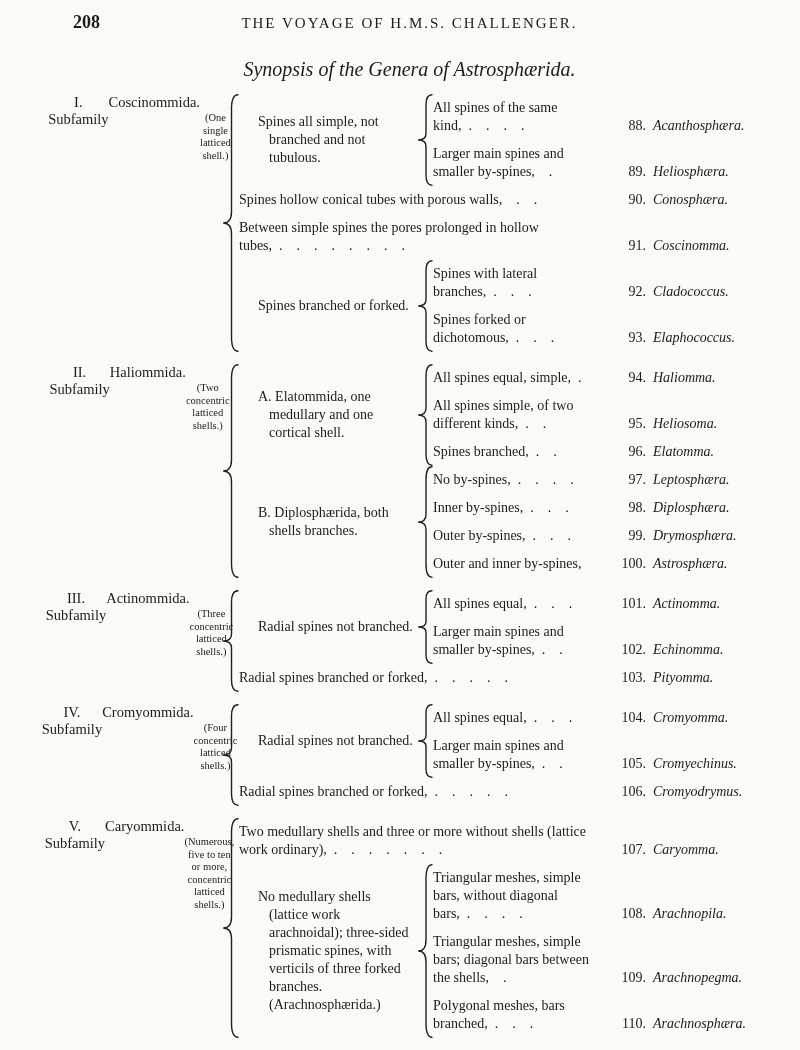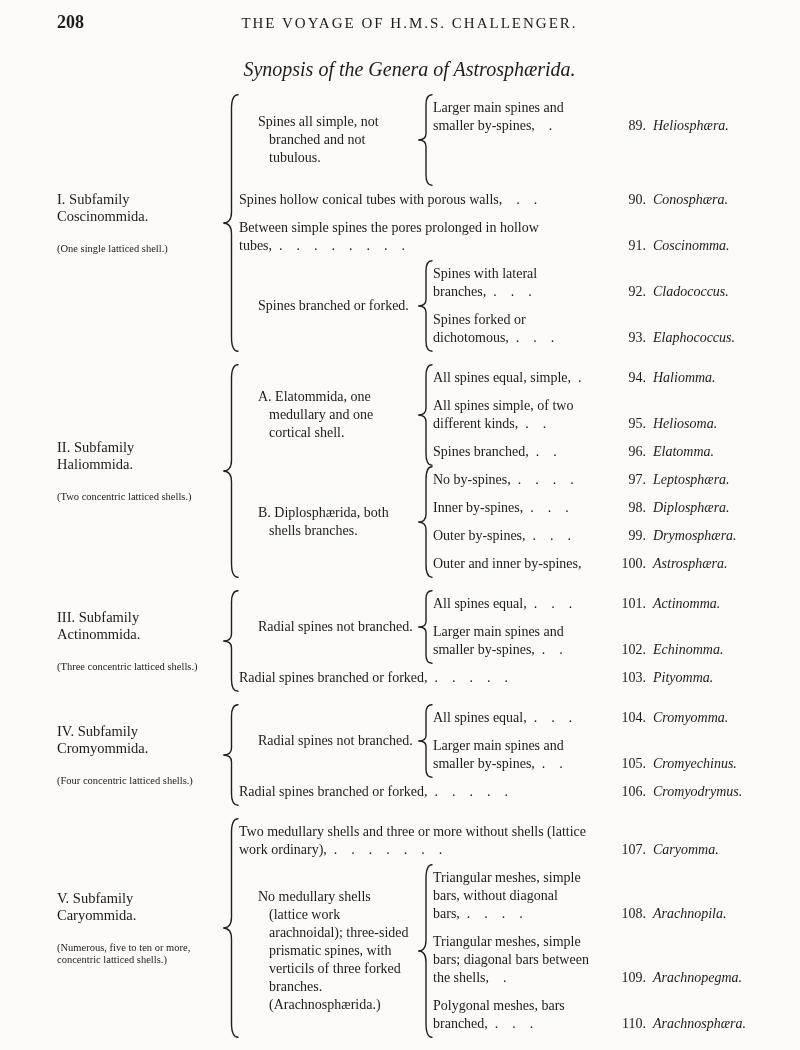--- a/index.html
+++ b/index.html
@@ -4,26 +4,26 @@
 <style>
   html,body{margin:0;padding:0;background:#e8e6e1;}
   .page{
     width:800px;height:1050px;box-sizing:border-box;overflow:hidden;
     background:#fbfaf6;color:#1c1c1c;
     padding:14px 38px 0 57px;
     font-family:"Liberation Serif","DejaVu Serif",serif;
     font-size:14px;line-height:18px;position:relative;
   }
   .header{position:relative;text-align:center;height:24px;}
-  .page-num{position:absolute;left:0;top:-1px;font-weight:bold;font-size:18px;}
+  .page-num{position:absolute;left:16px;top:-1px;font-weight:bold;font-size:18px;}
   .header-title{font-size:15px;letter-spacing:2px;padding-top:2px;}
   .title{text-align:center;font-style:italic;font-size:20px;margin-top:22px;}
   .synopsis{margin-top:16px;}
   .group{display:flex;margin-bottom:12px;}
-  .group-label{width:165px;flex-shrink:0;display:flex;flex-direction:column;justify-content:center;}
+  .group-label{width:165px;flex-shrink:0;display:flex;flex-direction:row;justify-content:center;text-align:center;}
   .gl1,.gl2{font-size:14.5px;line-height:17px;}
   .gl3{font-size:10.5px;line-height:12.5px;margin-top:18px;}
   .brace{flex-shrink:0;position:relative;}
   .brace.outer{width:17px;}
   .brace.inner{width:16px;}
   .brace svg{display:block;}
   .group-content{flex:1;display:flex;flex-direction:column;justify-content:space-between;}
   .branch{display:flex;}
   .branch-label{width:178px;flex-shrink:0;display:flex;flex-direction:column;justify-content:center;box-sizing:border-box;padding-right:4px;}
   .hang{padding-left:11px;text-indent:-11px;margin-left:19px;}
@@ -65,20 +65,27 @@
           <div class="branch-label">
             <div class="hang">Spines all simple, not branched and not tubulous.</div>
           </div>
           <div class="brace inner">
               <svg width="16" height="92" viewBox="0 0 16 92" aria-hidden="true">
                 <path d="M 15 0.8 Q 9.0 0.8, 9.0 11.0 L 9.0 39.6 Q 9.0 46, 1.2 46 Q 9.0 46, 9.0 52.4 L 9.0 81.0 Q 9.0 91.2, 15 91.2" fill="none" stroke="#202020" stroke-width="1.4" stroke-linecap="round"></path>
               </svg>
             </div>
           <div class="children">
             <div class="entry">
+              <div class="entry-text">All spines of the same kind, . . . .</div>
+              <div class="result">
+                <span class="num">88.</span>
+                <span class="name">Acanthosphæra.</span>
+              </div>
+            </div>
+            <div class="entry">
               <div class="entry-text">Larger main spines and smaller by-spines, .</div>
               <div class="result">
                 <span class="num">89.</span>
                 <span class="name">Heliosphæra.</span>
               </div>
             </div>
           </div>
         </div>
 
         <div class="entry">

